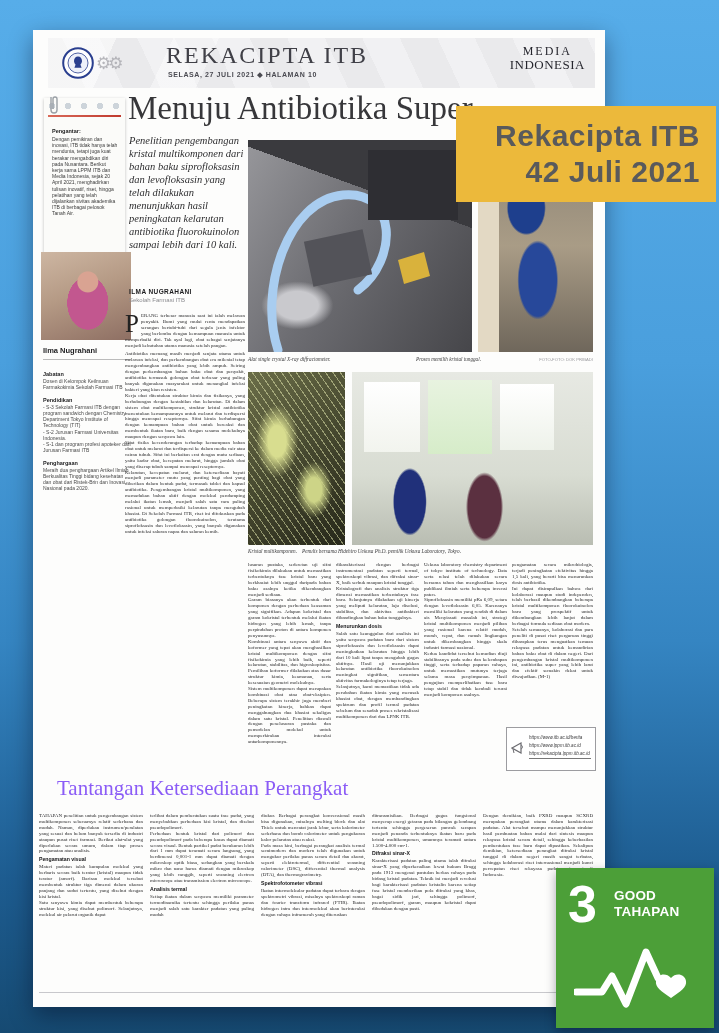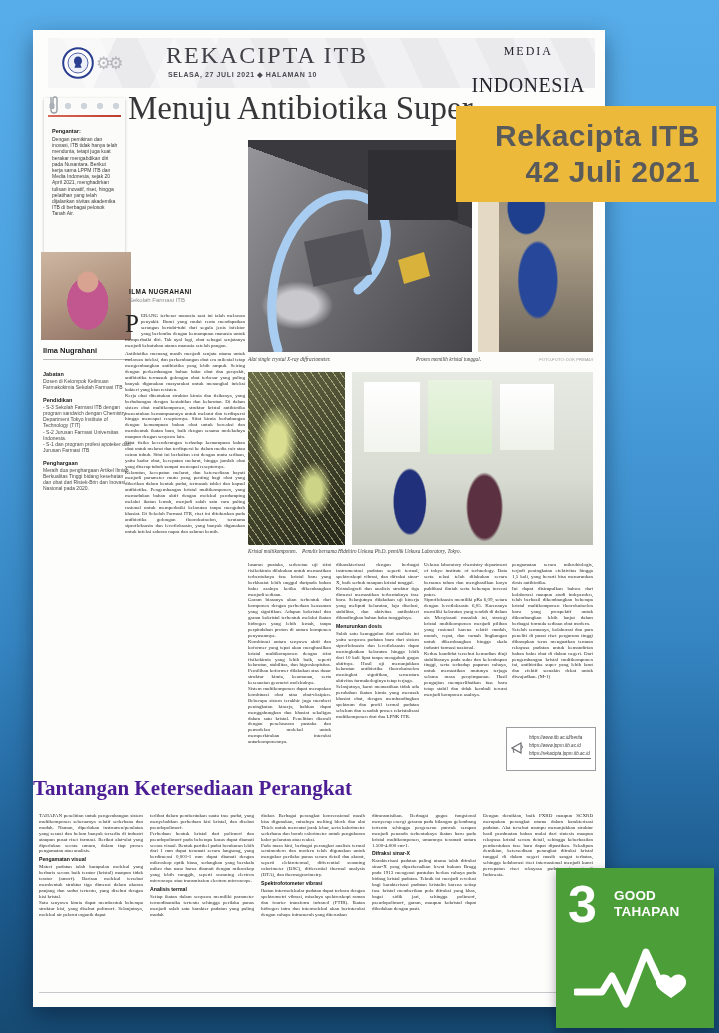--- a/index.html
+++ b/index.html
@@ -18,21 +18,21 @@
   .masthead{left:15px;top:8px;width:547px;height:50px;background:
     linear-gradient(115deg, rgba(255,255,255,.55) 0 12%, transparent 12% 22%, rgba(255,255,255,.4) 22% 30%, transparent 30%),
     repeating-linear-gradient(65deg,#eaeaec 0 34px,#f1f1f3 34px 68px),
     #ebebed;}
   .itb-seal{left:14px;top:9px;width:32px;height:32px;}
   .gears{left:48px;top:2px;color:#a7a7ad;font-family:"DejaVu Sans",sans-serif;line-height:46px;font-size:17px;letter-spacing:-3px;opacity:.8;}
   .mast-title{left:118px;top:4px;font-family:"Liberation Serif",serif;font-size:24px;letter-spacing:2px;color:#404047;}
   .mast-date{left:120px;top:33px;font-size:7px;font-weight:bold;letter-spacing:.6px;color:#4b4b52;}
   .mi-logo{right:10px;top:7px;text-align:center;color:#26262e;font-family:"Liberation Serif",serif;line-height:1;}
   .mi-top{font-size:12px;letter-spacing:2px;}
-  .mi-bottom{font-size:20px;letter-spacing:.5px;margin-top:18px;}
+  .mi-bottom{font-size:13px;letter-spacing:.5px;margin-top:1px;}
   
   .note{left:11px;top:68px;width:81px;height:156px;background:#fbfbf9;box-shadow:0 1px 3px rgba(0,0,0,.25);}
   .note-holes{left:0;top:3px;width:81px;height:10px;
     background:radial-gradient(circle 3.2px at 8px 5px,#cdd4da 99%,transparent)
     0 0/16px 10px repeat-x;}
   .note-redline{left:4px;top:17px;width:73px;height:2px;background:linear-gradient(90deg,#d96a5a,#c03a2e);}
   .note-clip{left:2px;top:-4px;}
   .note-title{left:8px;top:30px;width:66px;font-size:5.5px;font-weight:bold;color:#222;}
   .note-text{left:8px;top:38px;width:66px;height:112px;font-size:5px;line-height:6.2px;color:#3b3b3b;overflow:hidden;}
   
@@ -88,21 +88,21 @@
   .cap2{left:383px;top:326px;}
   .credit{left:470px;top:327px;width:90px;text-align:right;font-size:4.2px;color:#9a9a9e;}
   .cap3{left:215px;top:518px;}
   .cap4{left:269px;top:518px;}
   
   .links-box{left:473px;top:697px;width:88px;height:42px;background:#fff;border:.5px solid #9c9ca0;}
   .links-icon{position:absolute;left:4px;top:12px;}
   .links{position:absolute;left:22px;top:6px;width:62px;font-size:4.6px;line-height:8px;font-style:italic;color:#3b3b3d;}
   .links .u{border-bottom:.5px solid #777;}
   
-  .headline2{left:0;top:746px;font-family:"Liberation Serif",serif;font-size:21px;color:#4c1d95;font-weight:bold;}
+  .headline2{left:24px;top:746px;font-family:"Liberation Serif",serif;font-size:21px;color:#8b5cf6;}
   .a2col{top:783px;width:104px;height:212px;}
   .a2c1{left:6px;}  .a2c2{left:117px;} .a2c3{left:228px;} .a2c4{left:339px;} .a2c5{left:450px;width:110px;}
   .page-rule{left:6px;top:962px;width:554px;height:1px;background:#c8c8cc;}
   
   .banner{left:456px;top:106px;width:260px;height:96px;background:#ECB93B;z-index:40;
     display:flex;flex-direction:column;justify-content:center;align-items:flex-end;padding-right:16px;box-sizing:border-box;}
   .banner div{font-size:30px;line-height:36px;font-weight:bold;color:#595A5C;letter-spacing:.5px;}
   
   .sdg{left:556px;top:868px;width:158px;height:160px;background:#4C9F38;z-index:50;box-shadow:0 4px 10px rgba(0,0,30,.35);}
   .sdg-num{position:absolute;left:12px;top:6px;font-size:52px;font-weight:bold;color:#fff;font-family:"Liberation Sans",sans-serif;}
@@ -150,20 +150,21 @@
     <p>Dosen di Kelompok Keilmuan Farmakokimia Sekolah Farmasi ITB</p>
     <h4>Pendidikan</h4>
     <p>- S-3 Sekolah Farmasi ITB dengan program sandwich dengan Chemistry Department Tokyo Institute of Technology (TIT)
 - S-2 Jurusan Farmasi Universitas Indonesia.
 - S-1 dan program profesi apoteker dari Jurusan Farmasi ITB</p>
     <h4>Penghargaan</h4>
     <p>Meraih dua penghargaan Artikel Ilmiah Berkualitas Tinggi bidang kesehatan dan obat dari Ristek-Brin dan Inovasi Nasional pada 2020.</p>
   </div>
 
   <div class="abs headline1">Menuju Antibiotika Super</div>
+  <div class="abs lead">Penelitian pengembangan kristal multikomponen dari bahan baku siprofloksasin dan levofloksasin yang telah dilakukan menunjukkan hasil peningkatan kelarutan antibiotika fluorokuinolon sampai lebih dari 10 kali.</div>
   <div class="abs byline-name">ILMA NUGRAHANI</div>
   <div class="abs byline-affil">Sekolah Farmasi ITB</div>
 
   <div class="abs col a1c1">
     <p><span class="dropcap">P</span><span>ERANG terbesar manusia saat ini ialah melawan penyakit. Bumi yang mulai renta mendapatkan serangan bertubi-tubi dari segala jenis infektor yang berlomba dengan kemampuan manusia untuk memperbaiki diri. Tak ayal lagi, obat sebagai senjatanya menjadi kebutuhan utama manusia setelah pangan.</span></p>
     <p>Antibiotika memang masih menjadi senjata utama untuk melawan infeksi, dan perkembangan obat era milenial tetap mengembangkan antibiotika yang lebih ampuh. Seiring dengan perkembangan bahan baku obat dan penyakit, antibiotika termasuk golongan obat terbesar yang paling banyak digunakan masyarakat untuk menangkal infeksi bakteri yang kian resisten.
 Kerja obat ditentukan struktur kimia dan fisikanya, yang berhubungan dengan kestabilan dan kelarutan. Di dalam sistem obat multikomponen, struktur kristal antibiotika menentukan kemampuannya untuk melarut dan terdispersi hingga mencapai reseptornya. Sifat kimia berhubungan dengan kemampuan bahan obat untuk bereaksi dan membentuk ikatan baru, baik dengan sesama molekulnya maupun dengan senyawa lain.
 Sifat fisika kecenderungan terhadap kemampuan bahan obat untuk melarut dan terdispersi ke dalam media cair atau cairan tubuh. Sifat ini berkaitan erat dengan mutu sediaan, yaitu kadar obat, kecepatan melarut, hingga jumlah obat yang diserap tubuh sampai mencapai reseptornya.
 Kelarutan, kecepatan melarut, dan ketersediaan hayati menjadi parameter mutu yang penting bagi obat yang diberikan dalam bentuk padat, termasuk tablet dan kapsul antibiotika. Pengembangan kristal multikomponen, yang memadukan bahan aktif dengan molekul pendamping melalui ikatan lemah, menjadi salah satu cara paling rasional untuk memperbaiki kelarutan tanpa mengubah khasiat. Di Sekolah Farmasi ITB, riset ini difokuskan pada antibiotika golongan fluorokuinolon, terutama siprofloksasin dan levofloksasin, yang banyak digunakan untuk infeksi saluran napas dan saluran kemih.</p>
   </div>

